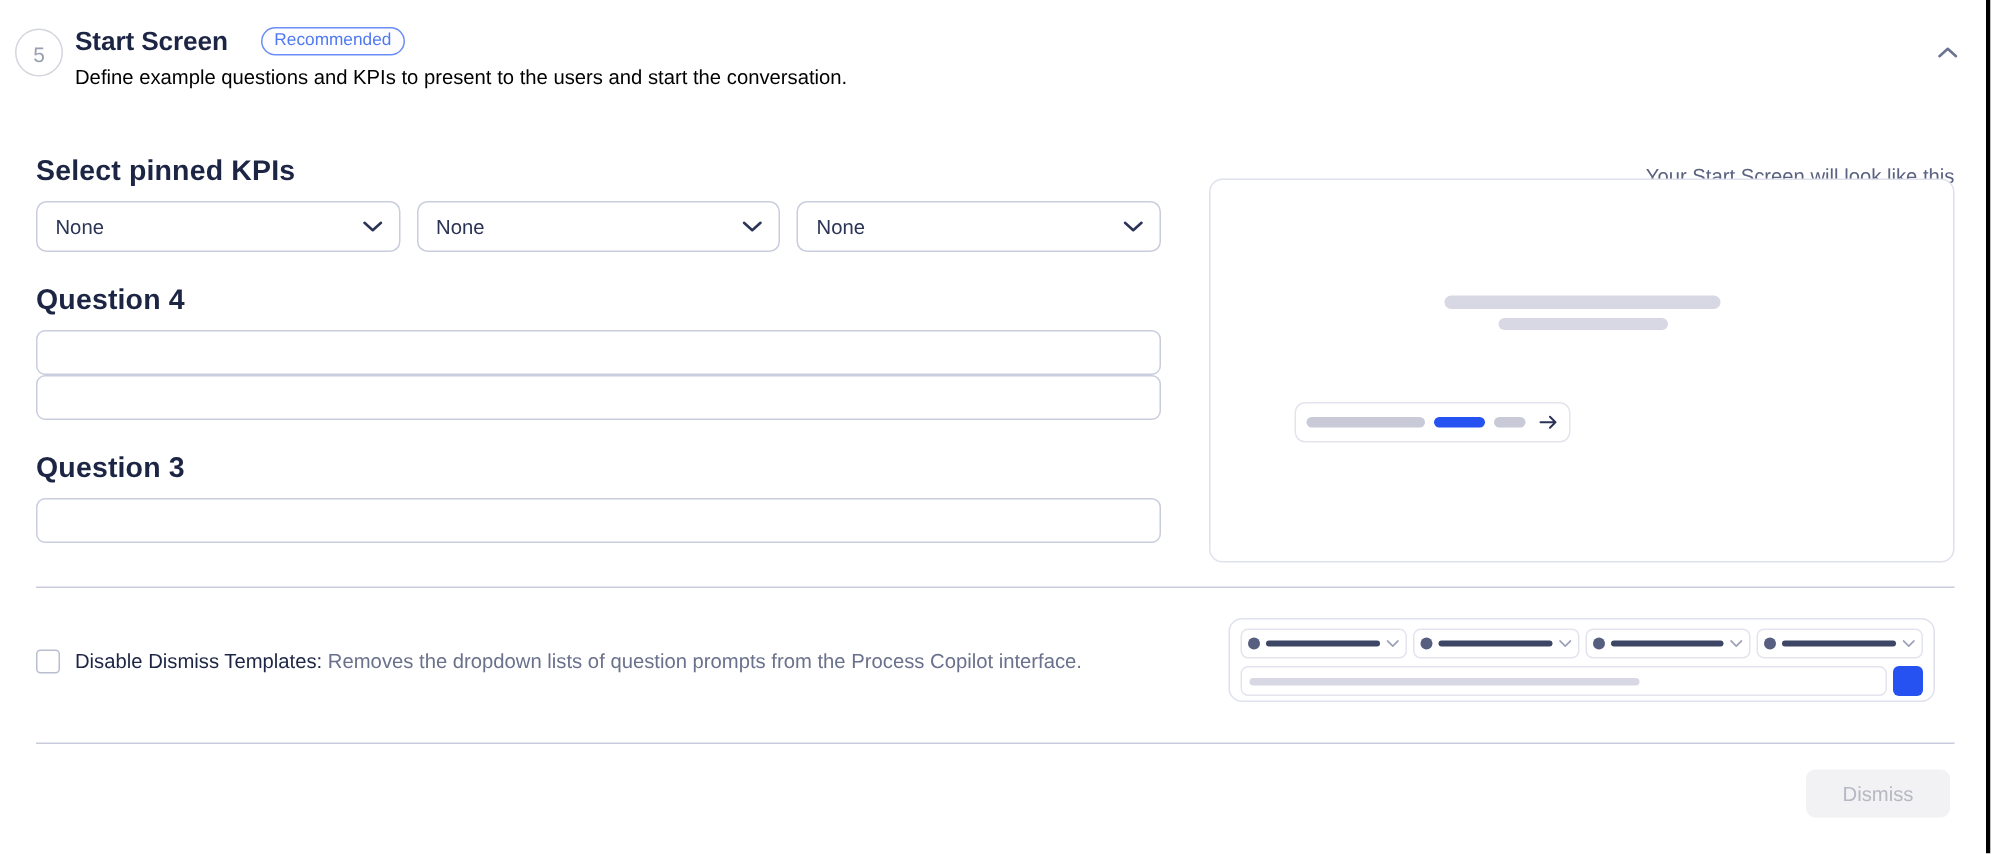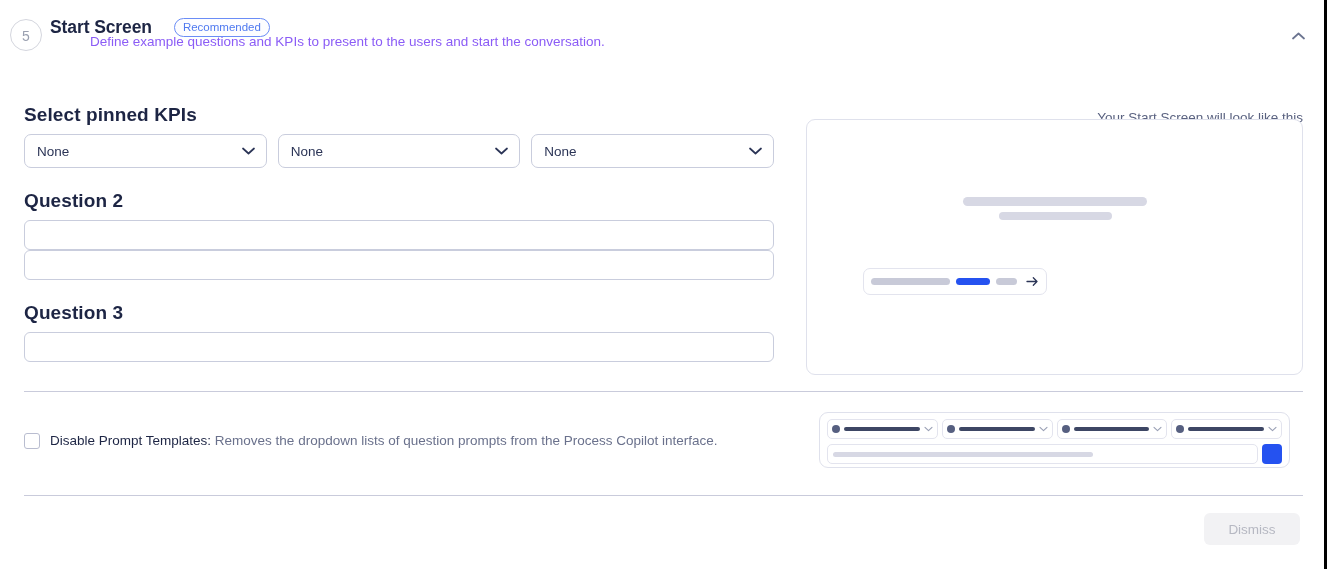--- a/index.html
+++ b/index.html
@@ -58,24 +58,23 @@
     border: 1px solid #6b8df6;
     border-radius: 10px;
     color: #4f79f0;
     font-size: 11.5px;
     padding: 1px 8px 2px 8px;
     background: #fdfdff;
     line-height: 14px;
   }
   .section-sub {
     position: absolute;
-    left: 50px; top: 34px;
+    left: 50px; top: 44px;
     font-size: 13.5px;
-    color: #8b5cf6;
-    margin-left: 40px;
+    color: #000000;
   }
   .collapse-btn {
     position: absolute;
     right: 18px; top: 24px;
     width: 22px; height: 22px;
     display: flex;
     align-items: center;
     justify-content: center;
     cursor: pointer;
   }
@@ -359,21 +358,21 @@
       <div class="select-box w3">
         <span class="select-value">None</span>
         <span class="select-chev">
           <svg width="13" height="8" viewBox="0 0 13 8">
               <path d="M1 1.5 L6.5 6.5 L12 1.5" fill="none" stroke="#2b3456" stroke-width="1.7" stroke-linecap="round" stroke-linejoin="round"></path>
             </svg>
         </span>
       </div>
     </div>
 
-    <div class="field-label q-label">Question 2</div>
+    <div class="field-label q-label">Question 4</div>
     <input class="text-input" type="text" placeholder="" style="">
 
     <input class="text-input" type="text" placeholder="" style="">
 
     <div class="field-label q-label">Question 3</div>
     <input class="text-input" type="text" placeholder="" style="">
   </div>
 
   <div class="preview-title">Your Start Screen will look like this</div>
   <div class="preview-card">
@@ -389,21 +388,21 @@
           </svg>
       </span>
     </div>
   </div>
 
   <div class="divider d1"></div>
 
   <div class="check-row">
     <div class="checkbox"></div>
     <div class="check-text">
-      <span class="check-strong">Disable Prompt Templates:</span>
+      <span class="check-strong">Disable Dismiss Templates:</span>
       <span class="check-desc">Removes the dropdown lists of question prompts from the Process Copilot interface.</span>
     </div>
   </div>
 
   <div class="mini-card">
     <div class="mini-drops">
       <div class="mini-drop">
         <span class="mini-dot"></span>
         <span class="mini-bar"></span>
         <span class="mini-chev">

